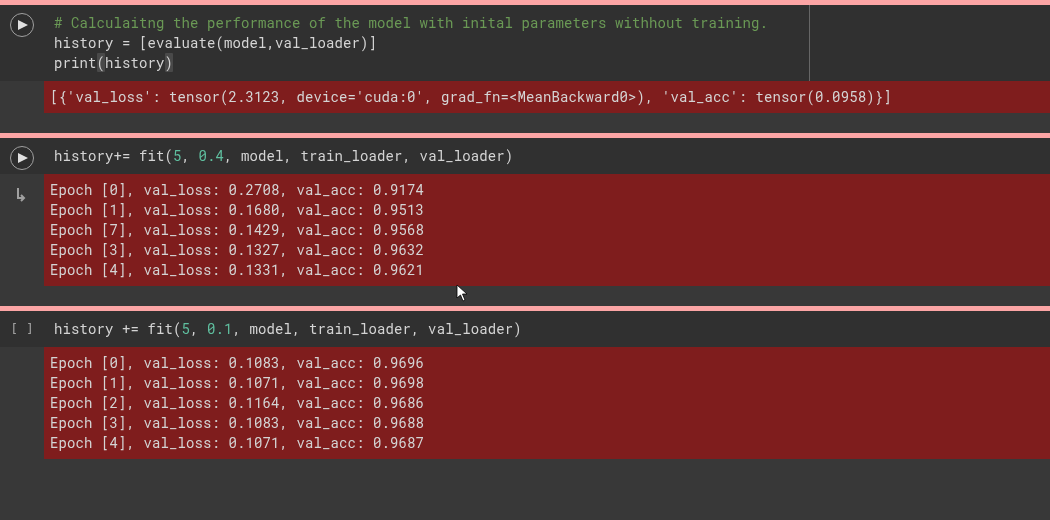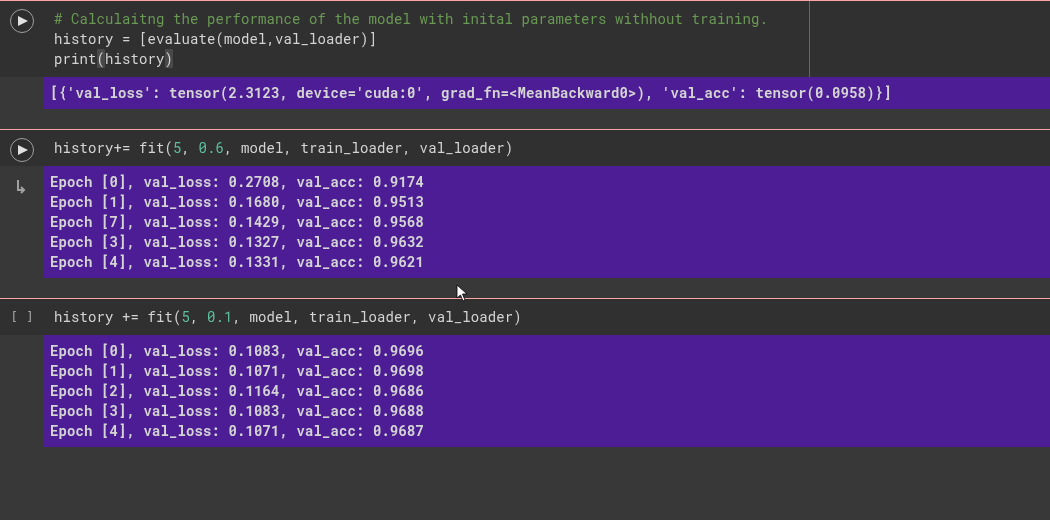--- a/index.html
+++ b/index.html
@@ -58,28 +58,27 @@
     letter-spacing: 0.1px;
   }
   .code-bg {
     background: #303030;
     display: flex;
     flex: 1;
     position: relative;
   }
   .code-bg .content { padding: 8px 10px; }
   .cell-input {
-    border-top: 1px solid #fca5a5;
+    border-top: 5px solid #fca5a5;
     background: #f97316;
     justify-content: center;
   }
   .cell-input .gutter { background: #303030; }
   .cell-output {
-    background: #4c1d95;
-    font-weight: bold;
+    background: #7f1d1d;
   }
   .cell-output .gutter { background: #383838; }
   .spacer { height: 20px; background:#383838; }
   
   .tok-comment { color: #6a9955; font-style: normal; }
   .tok-ident { color: #d4d4d4; }
   .tok-punct { color: #d4d4d4; }
   .tok-num { color: #5fbf9f; }
   .tok-func { color: #d4d4d4; }
   .highlight-paren { background: rgba(120,120,120,0.35); border-radius:1px;}
@@ -128,21 +127,21 @@
 
 <div class="cell cell-input">
   <div class="gutter">
     <div class="run-btn">
       <svg viewBox="0 0 10 10">
           <polygon points="0,0 10,5 0,10"></polygon>
         </svg>
     </div>
   </div>
   <div class="code-bg">
-    <div class="content"><span class="tok-ident">history</span><span class="tok-punct">+=</span><span class="tok-ident"> fit(</span><span class="tok-num">5</span><span class="tok-punct">, </span><span class="tok-num">0.6</span><span class="tok-ident">, model, train_loader, val_loader)</span></div>
+    <div class="content"><span class="tok-ident">history</span><span class="tok-punct">+=</span><span class="tok-ident"> fit(</span><span class="tok-num">5</span><span class="tok-punct">, </span><span class="tok-num">0.4</span><span class="tok-ident">, model, train_loader, val_loader)</span></div>
   </div>
 </div>
 
 <div class="cell cell-output">
   <div class="gutter">
     <div class="out-icon">
       <svg viewBox="0 0 16 16">
           <path d="M4 2 v10 h6 M7 9 l3 3 l-3 3"></path>
         </svg>
     </div>

